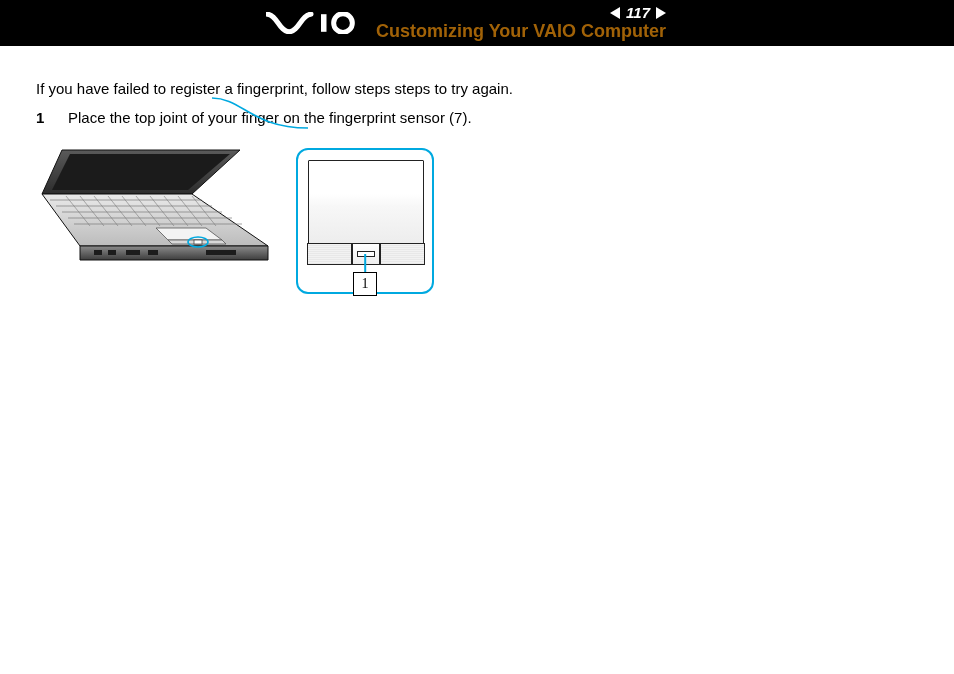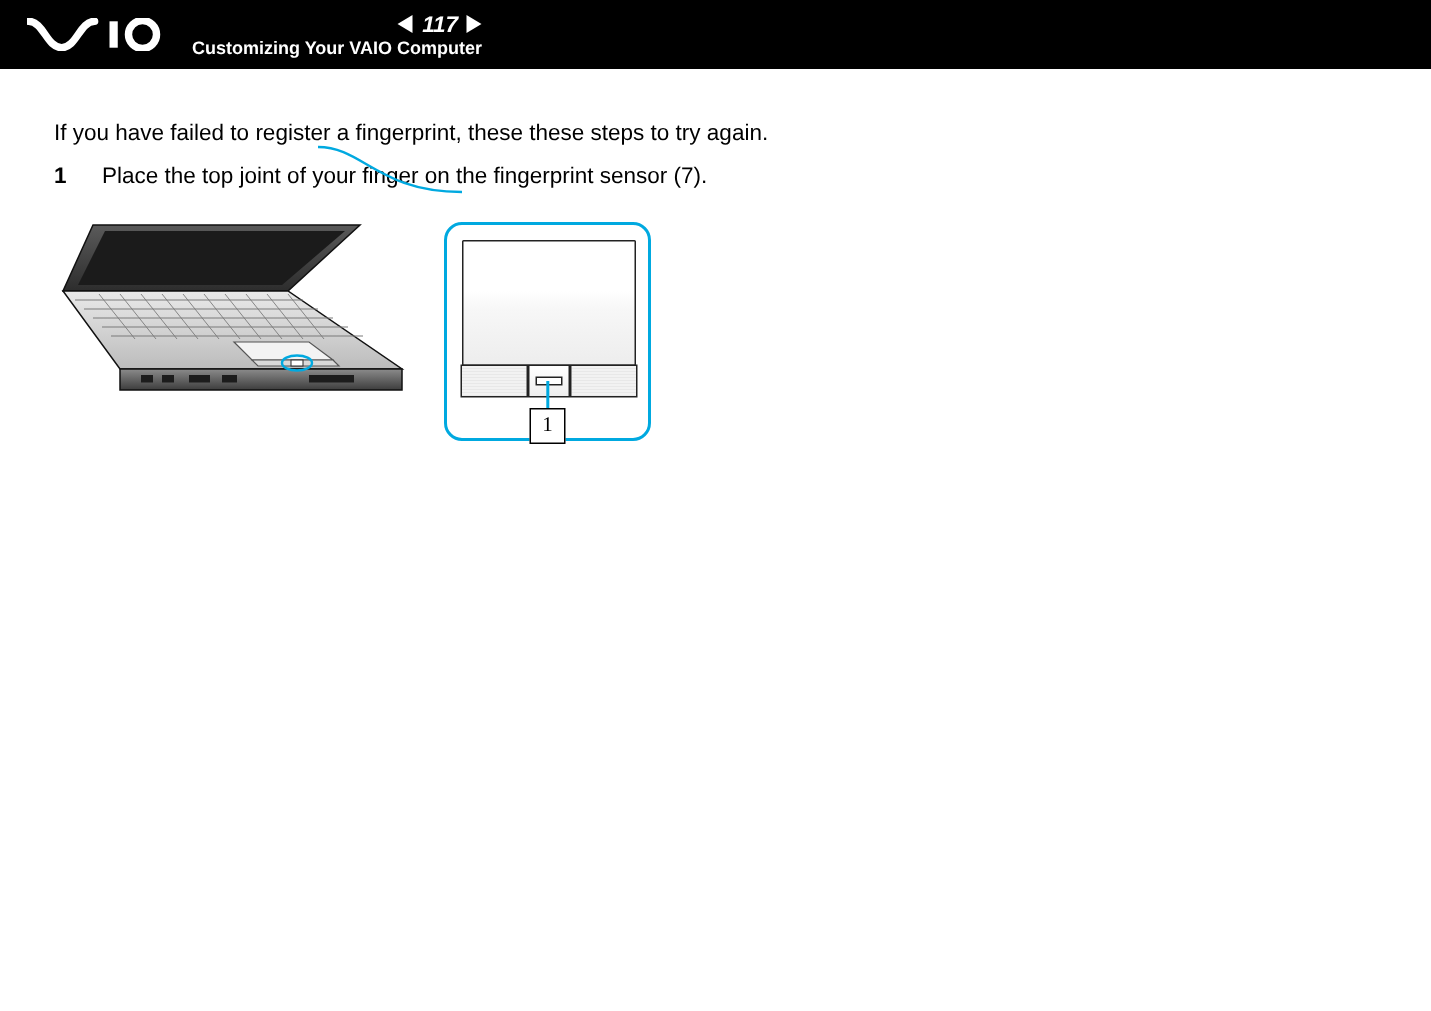--- a/index.html
+++ b/index.html
@@ -1,26 +1,26 @@
 <!DOCTYPE html>
 <html><head>
 <meta charset="utf-8">
 <style>
   html,body{margin:0;padding:0;background:#fff;font-family:Arial,Helvetica,sans-serif;color:#000;-webkit-font-smoothing:antialiased}
   .page{width:954px;height:674px;position:relative;overflow:hidden}
-  .topbar{background:#000;height:46px;display:flex;align-items:center;justify-content:flex-start;padding:0 40px 0 18px}
+  .topbar{background:#000;height:46px;display:flex;align-items:center;justify-content:center;padding:0 40px 0 18px}
   .vaio-logo{color:#fff;height:28px;display:flex;align-items:center}
   .vaio-logo svg{height:22px;width:auto}
   .topbar-right{display:flex;flex-direction:column;align-items:flex-end;gap:2px}
   .nav-row{display:flex;align-items:center;gap:6px}
   .tri{width:0;height:0;border-top:6px solid transparent;border-bottom:6px solid transparent}
   .tri-left{border-right:10px solid #fff}
   .tri-right{border-left:10px solid #fff}
   .page-num{color:#fff;font-weight:bold;font-style:italic;font-size:15px}
-  .section-title{color:#ffffff;font-weight:bold;font-size:12px;margin-top:-2px}
+  .section-title{color:#a16207;font-weight:bold;font-size:18px;margin-top:-2px}
   .content{padding:34px 36px 0 36px}
   .p-intro{font-size:15px;margin:0 0 12px 0}
   .ol-row{display:flex;gap:18px}
   .ol-num{font-weight:bold;font-size:15px;flex:0 0 14px}
   .ol-text{font-size:15px}
   .figure{margin-top:22px;display:flex;align-items:flex-start;gap:22px}
   .laptop-wrap{position:relative;width:238px;height:152px}
   .laptop-wrap svg{position:absolute;left:0;top:0}
   .callout{position:relative}
   .callout-box{border:2px solid #00A9E0;border-radius:12px;width:138px;height:146px;background:#fff;position:relative;box-sizing:border-box;padding:10px}
@@ -51,21 +51,21 @@
       <div class="nav-row">
         <div class="tri tri-left"></div>
         <span class="page-num">117</span>
         <div class="tri tri-right"></div>
       </div>
       <div class="section-title">Customizing Your VAIO Computer</div>
     </div>
   </div>
 
   <div class="content">
-    <p class="p-intro">If you have failed to register a fingerprint, these these steps to try again.</p>
+    <p class="p-intro">If you have failed to register a fingerprint, follow steps steps to try again.</p>
     <div class="ol-row">
       <div class="ol-num">1</div>
       <div class="ol-text">Place the top joint of your finger on the fingerprint sensor (7).</div>
     </div>
 
     <div class="figure">
 
       <div class="laptop-wrap">
         <svg viewBox="0 0 238 152" width="238" height="152">
           <defs>

